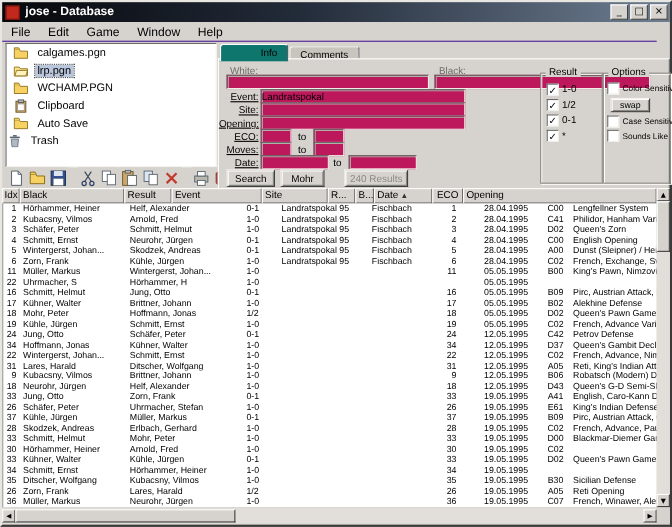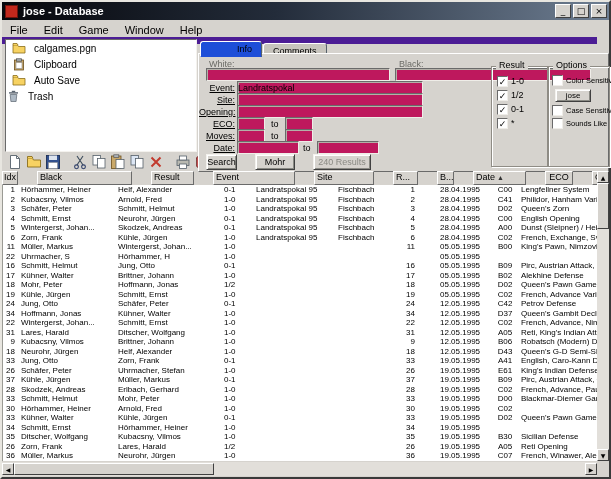--- a/index.html
+++ b/index.html
@@ -9,41 +9,41 @@
   
   .titlebar{position:absolute;left:0;top:0;right:0;height:18px;display:flex;align-items:center;
     background:linear-gradient(90deg,#06070b 0%,#232c3a 45%,#6e7e92 100%);}
   .app-icon{width:11px;height:11px;margin-left:3px;background:#c2281c;border:1px solid #6e130c;flex:none;}
   .title-text{color:#fff;font-size:11px;font-weight:bold;margin-left:5px;flex:1;white-space:nowrap;}
   .winbtn{width:16px;height:14px;margin-right:2px;padding:0;font-size:9px;line-height:11px;
     background:#d6d3ce;border:1px solid;border-color:#fff #404040 #404040 #fff;
     font-family:"DejaVu Sans",sans-serif;cursor:default;}
   
   .menubar{position:absolute;left:0;top:18px;right:12px;height:17px;background:#d6d3ce;
-    border-bottom:7px solid #4c1d95;}
+    border-bottom:1px solid #4c1d95;}
   .menu-item{display:inline-block;padding:2px 8px 0 8px;font-size:11px;color:#000;}
   
   .tree-panel{position:absolute;left:3px;top:37px;width:190px;height:111px;background:#fff;
     border:1px solid;border-color:#6a6a6a #f4f2ee #f4f2ee #6a6a6a;overflow:hidden;}
   .tree-item{display:flex;align-items:center;height:16px;font-size:10px;gap:6px;}
   .tree-icon{flex:none;display:inline-flex;width:14px;justify-content:center;}
   .tree-label{padding:0 2px;white-space:nowrap;}
   .tree-item.selected .tree-label{background:#b9c6dc;outline:1px dotted #444;}
   
   .toolbar{position:absolute;left:3px;top:150px;width:192px;height:19px;display:flex;align-items:center;}
   .tool-btn{width:19px;height:19px;padding:0;margin:0 0 0 1px;background:#d6d3ce;border:1px solid #d6d3ce;
     display:inline-flex;align-items:center;justify-content:center;}
   .tool-btn:nth-child(4),.tool-btn:nth-child(9){margin-left:9px;}
   
   .search-panel{position:absolute;left:196px;top:36px;width:411px;height:134px;}
   .tabs{position:absolute;left:2px;top:0;height:16px;}
   .tab{display:inline-block;padding:2px 9px 0 9px;font-size:9px;height:14px;box-sizing:border-box;
     background:#c8c5be;border:1px solid;border-color:#fff #55606a transparent #fff;
     border-radius:3px 3px 0 0;margin-right:1px;position:relative;top:2px;}
-  .tab.active{background:#1d4ed8;top:0;height:16px;z-index:3;padding-left:36px;}
+  .tab.active{background:#0f766e;top:0;height:16px;z-index:3;padding-left:36px;}
   .panel-body{position:absolute;left:0;top:15px;right:0;bottom:0;background:#d6d3ce;
     border:1px solid;border-color:#fff #6a6a6a #6a6a6a #fff;}
   .flabel{position:absolute;font-size:9px;color:#6b6b66;}
   .rlabel{position:absolute;left:0;width:36px;text-align:right;font-size:9px;line-height:12px;color:#000;text-decoration:underline;}
   .tolabel{position:absolute;font-size:9px;line-height:12px;color:#000;}
   .inp{position:absolute;background:#be185d;border:1px solid;border-color:#6a6a6a #efede8 #efede8 #6a6a6a;
     box-shadow:inset 1px 1px 0 #b4b0a8;font-size:9px;padding:0 0;height:13px;box-sizing:border-box;
     font-family:"Liberation Sans","DejaVu Sans",sans-serif;}
   #white-inp{left:7px;top:14px;width:184px;}
   #black-inp{left:196px;top:14px;width:196px;}
@@ -54,21 +54,21 @@
   .cb-row.small{font-size:7.5px;height:13px;padding-left:3px;}
   .cb{width:11px;height:11px;flex:none;background:#fff;border:1px solid;
     border-color:#6a6a6a #efede8 #efede8 #6a6a6a;font-size:9px;line-height:10px;text-align:center;
     box-sizing:border-box;display:inline-block;}
   .btn{position:absolute;background:#d6d3ce;border:1px solid;border-color:#f4f2ee #404040 #404040 #f4f2ee;
     box-shadow:inset 1px 1px 0 #fff,inset -1px -1px 0 #8a8a84;font-size:9px;height:16px;padding:0;
     font-family:"Liberation Sans","DejaVu Sans",sans-serif;}
   .btn.disabled{color:#8a8a84;}
   .small-btn{position:static;display:block;margin:2px 0 2px 6px;width:36px;height:13px;font-size:8px;}
   
-  .thead{position:absolute;left:0;top:169px;right:12px;height:14px;display:flex;gap:19px;}
+  .thead{position:absolute;left:0;top:169px;right:12px;height:14px;display:flex;}
   .hcell{flex:none;box-sizing:border-box;background:#d6d3ce;border:1px solid;
     border-color:#fff #6a6a6a #6a6a6a #fff;font-size:9px;line-height:11px;padding:0 2px;
     overflow:hidden;white-space:nowrap;}
   .sort-ind{font-size:7px;margin-left:2px;color:#333;}
   .tbody{position:absolute;left:0;top:183px;right:12px;height:276px;background:#fff;overflow:hidden;
     border-left:1px solid #9a9a94;}
   .trow{display:flex;height:9.5px;line-height:9.5px;font-size:8px;color:#000;}
   .tcell{flex:none;box-sizing:border-box;overflow:hidden;white-space:nowrap;padding:0 2px;}
   .col0{width:16px;text-align:right;padding-right:4px;}
   .col1{width:97px;} .col2{width:95px;}
@@ -112,20 +112,38 @@
   <div class="tree-panel" id="tree">
       <div class="tree-item" style="padding-left: 6px;">
         <span class="tree-icon">
           <svg width="14" height="12" viewBox="0 0 14 12">
             <path d="M1 3h4.5l1 1.5H13v6.5H1z" fill="#f7d262" stroke="#8a6d1a" stroke-width="0.8"></path>
             <path d="M1 3V1.5h4l1 1.5" fill="#f7d262" stroke="#8a6d1a" stroke-width="0.8"></path>
           </svg>
         </span>
         <span class="tree-label">calgames.pgn</span>
       </div>
+      <div class="tree-item selected" style="padding-left: 6px;">
+        <span class="tree-icon">
+          <svg width="14" height="12" viewBox="0 0 14 12">
+            <path d="M1 3h4.5l1 1.5H13v6.5H1z" fill="#ffe48a" stroke="#8a6d1a" stroke-width="0.8"></path>
+            <path d="M3 6h10l-1.5 5H1.5z" fill="#fff2bf" stroke="#8a6d1a" stroke-width="0.8"></path>
+          </svg>
+        </span>
+        <span class="tree-label">lrp.pgn</span>
+      </div>
+      <div class="tree-item" style="padding-left: 6px;">
+        <span class="tree-icon">
+          <svg width="14" height="12" viewBox="0 0 14 12">
+            <path d="M1 3h4.5l1 1.5H13v6.5H1z" fill="#f7d262" stroke="#8a6d1a" stroke-width="0.8"></path>
+            <path d="M1 3V1.5h4l1 1.5" fill="#f7d262" stroke="#8a6d1a" stroke-width="0.8"></path>
+          </svg>
+        </span>
+        <span class="tree-label">WCHAMP.PGN</span>
+      </div>
       <div class="tree-item" style="padding-left: 6px;">
         <span class="tree-icon">
           <svg width="12" height="13" viewBox="0 0 12 13">
             <rect x="1.5" y="2" width="9" height="10" fill="#c9a869" stroke="#6b4f1d" stroke-width="0.8"></rect>
             <rect x="3.5" y="0.8" width="5" height="2.4" fill="#aeb4ba" stroke="#555" stroke-width="0.8"></rect>
             <rect x="3" y="4.5" width="6" height="6" fill="#fff" stroke="#888" stroke-width="0.6"></rect>
           </svg>
         </span>
         <span class="tree-label">Clipboard</span>
       </div>
@@ -271,33 +289,33 @@
           </div>
       </div>
 
       <div class="group" style="left:349px;top:12px;width:60px;height:99px;">
         <span class="group-legend">Options</span>
         <div id="options-items" style="padding-top:7px;">
             <div class="cb-row small">
               <span class="cb"></span>
               <span class="cb-label">Color Sensitive</span>
             </div>
-            <button class="btn small-btn">jose</button>
+            <button class="btn small-btn">swap</button>
             <div class="cb-row small">
               <span class="cb"></span>
               <span class="cb-label">Case Sensitive</span>
             </div>
             <div class="cb-row small">
               <span class="cb"></span>
               <span class="cb-label">Sounds Like</span>
             </div>
           </div>
       </div>
 
-      <button class="btn" style="left:7px;top:100px;width:31px;">Search</button>
+      <button class="btn" style="left:7px;top:100px;width:44px;">Search</button>
       <button class="btn" style="left:56px;top:100px;width:40px;">Mohr</button>
       <button class="btn disabled" style="left:114px;top:100px;width:58px;">240 Results</button>
     </div>
   </div>
 
   <div class="thead" id="thead">
       <div class="hcell col0"><span>Idx</span></div>
       <div class="hcell col2"><span>Black</span></div>
       <div class="hcell col3"><span>Result</span></div>
       <div class="hcell col4"><span>Event</span></div>

